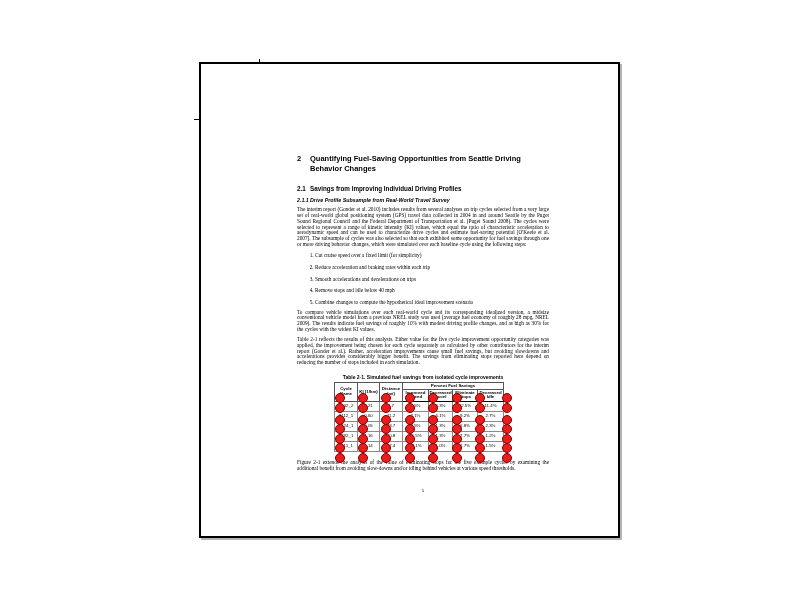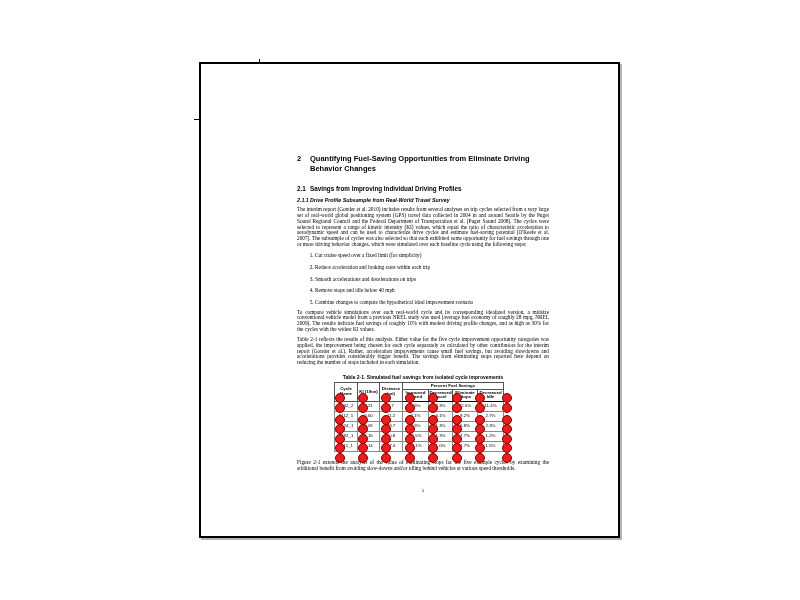--- a/index.html
+++ b/index.html
@@ -74,21 +74,21 @@
   <div class="tick tick-top"></div>
   <div class="tick tick-left"></div>
   <div class="tick tick-right"></div>
   <div class="tick tick-bottom"></div>
 
   <div class="page">
     <div class="content">
 
       <div class="h1">
         <span class="num">2</span>
-        <span>Quantifying Fuel-Saving Opportunities from Eliminate Driving Behavior Changes</span>
+        <span>Quantifying Fuel-Saving Opportunities from Seattle Driving Behavior Changes</span>
       </div>
 
       <div class="h2">
         <span class="num">2.1</span>
         <span>Savings from Improving Individual Driving Profiles</span>
       </div>
 
       <div class="h3">
         <span class="num">2.1.1</span>
         <span>Drive Profile Subsample from Real-World Travel Survey</span>

